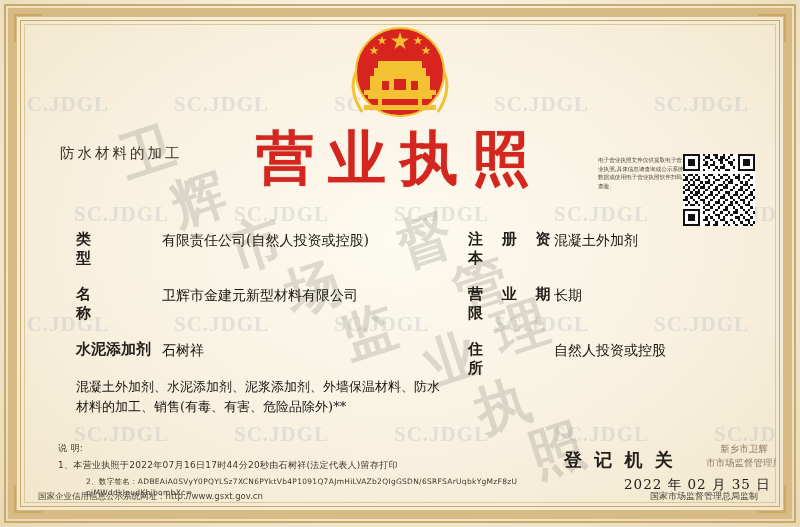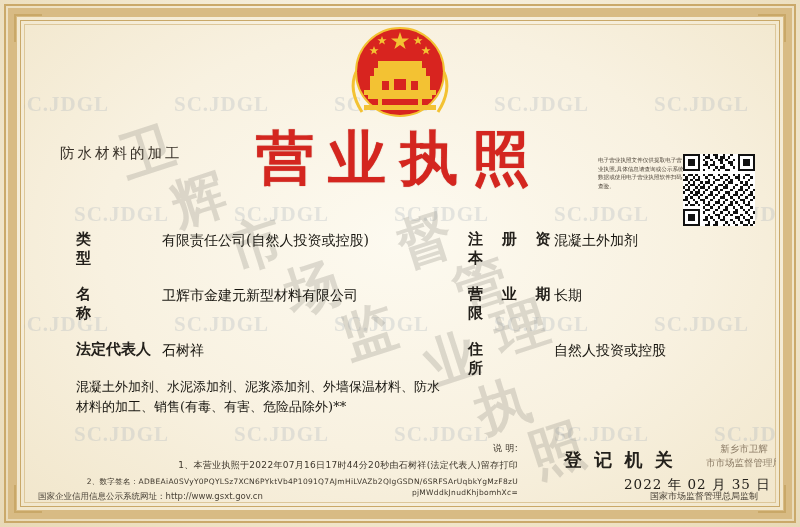--- a/index.html
+++ b/index.html
@@ -130,21 +130,21 @@
     font-family:"DejaVu Serif","Liberation Serif",serif;
   }
   .reg-date{
     position:absolute;left:600px;top:452px;
     font-size:13.5px;color:#23201b;letter-spacing:1px;
     font-family:"DejaVu Serif","Liberation Serif",serif;
   }
   
   .notes{position:absolute;left:34px;top:418px;width:460px;color:#3d362b;}
   .notes .nt{font-size:9px;margin-bottom:4px;letter-spacing:.3px;
-    font-family:"DejaVu Sans","Liberation Sans",sans-serif;text-align:right;}
+    font-family:"DejaVu Sans","Liberation Sans",sans-serif;}
   .notes .nt.l{font-size:7.5px;line-height:1.5;word-break:break-all;margin-left:28px;}
   
   .footer{
     position:absolute;left:0;right:0;bottom:-2px;height:20px;
   }
   .footer-left{
     position:absolute;left:14px;bottom:2px;font-size:8.5px;color:#4a4338;
     font-family:"DejaVu Sans","Liberation Sans",sans-serif;
   }
   .footer-right{
@@ -478,21 +478,21 @@
       <div class="col-left">
         <div class="row">
           <div class="lbl sp4">类　　型</div>
           <div class="val">有限责任公司(自然人投资或控股)</div>
         </div>
         <div class="row">
           <div class="lbl sp4">名　　称</div>
           <div class="val">卫辉市金建元新型材料有限公司</div>
         </div>
         <div class="row">
-          <div class="lbl sp0">法定代表人</div>
+          <div class="lbl sp0">水泥添加剂</div>
           <div class="val">石树祥</div>
         </div>
         <div class="row">
           <div class="val small">混凝土外加剂、水泥添加剂、泥浆添加剂、外墙保温材料、防水材料的加工、销售(有毒、有害、危险品除外)**</div>
         </div>
       </div>
 
       <div class="col-right">
         <div class="row">
           <div class="lbl sp3">注 册 资 本</div>

